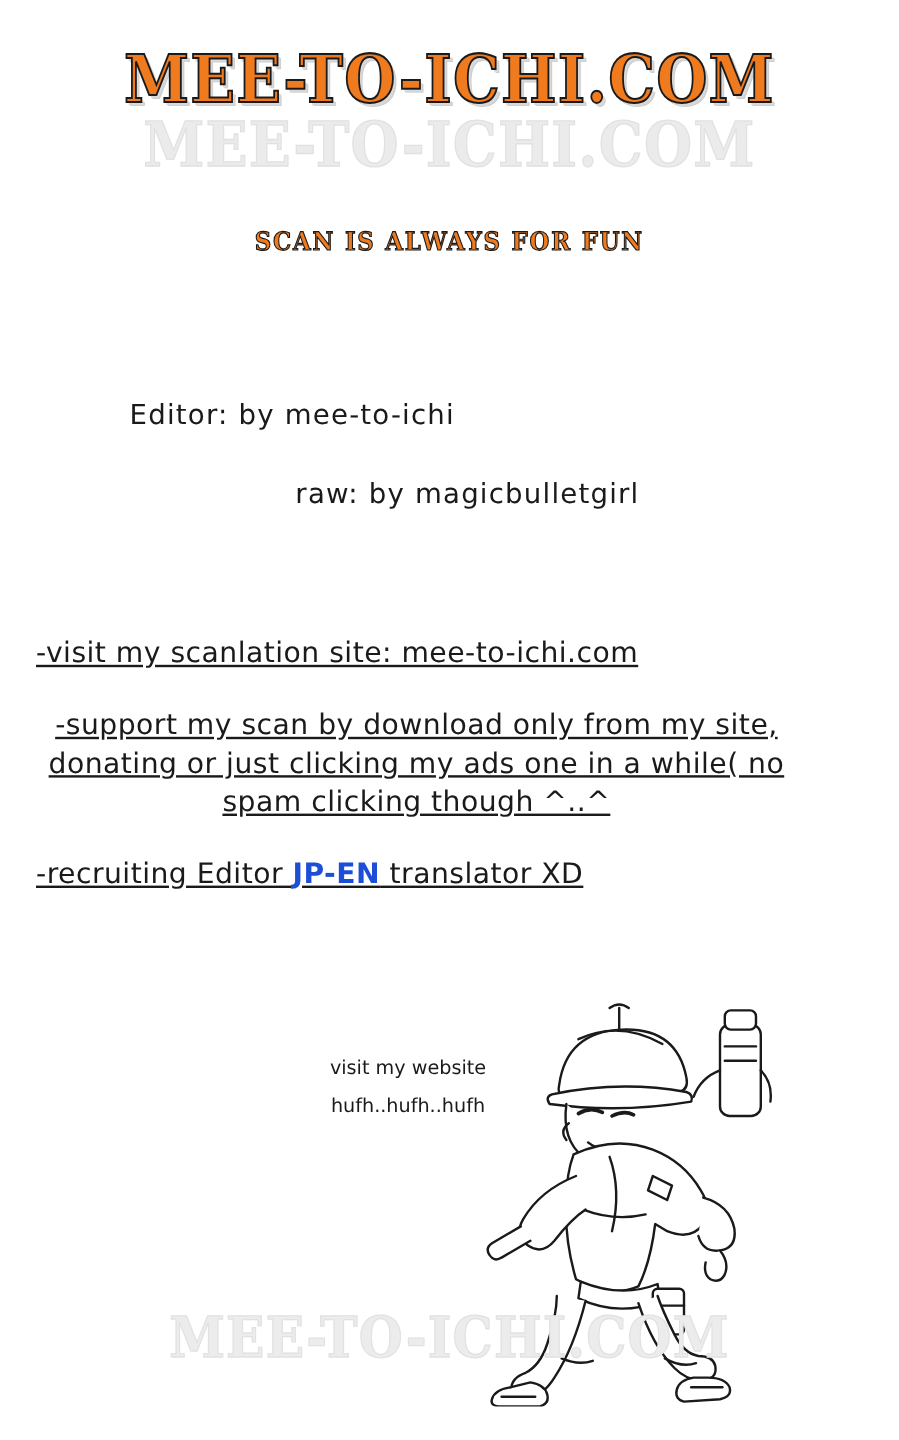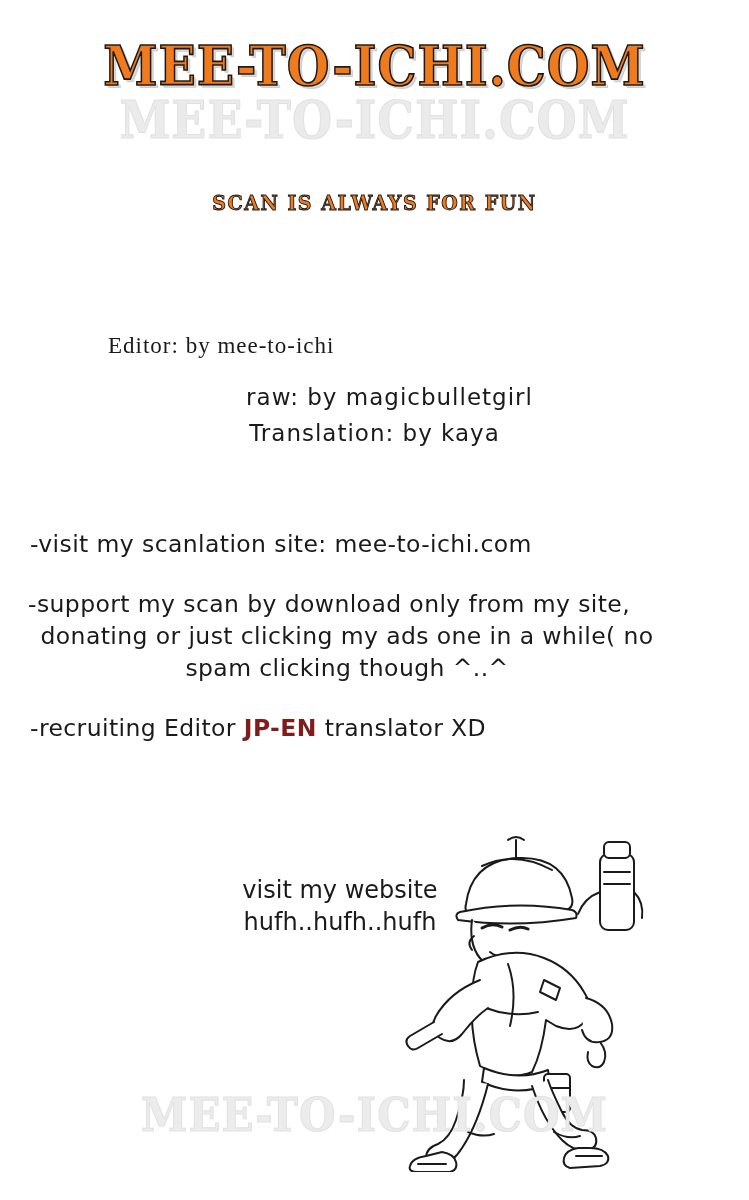--- a/index.html
+++ b/index.html
@@ -70,65 +70,65 @@
     left: 0;
     width: 749px;
     text-align: center;
     font-size: 23px;
     line-height: 36px;
     letter-spacing: 1px;
   }
   .credits .line-editor {
     text-align: left;
     padding-left: 108px;
-    font-family: Liberation Serif, serif;
   }
   .credits .line-raw {
-    margin-top: 15px;
+    margin-top: 30px;
     padding-left: 30px;
   }
 
   
   .notes {
     position: absolute;
     top: 528px;
     left: 0;
     width: 688px;
     font-size: 23.5px;
     line-height: 32px;
     letter-spacing: 0.4px;
+    text-decoration: underline;
   }
   .note {
     margin-bottom: 16px;
   }
   .note.left {
     padding-left: 30px;
   }
   .note-hang {
     padding: 0 22px 0 28px;
     text-align: center;
   }
   .note-hang .first {
     display: block;
-    text-align: left;
+    text-align: center;
   }
   .accent {
-    color: #7f1d1d;
+    color: #1d4ed8;
     font-weight: bold;
   }
   .spacer-sm { height: 12px; }
 
   
   .bottom-msg {
     position: absolute;
     top: 874px;
     left: 190px;
     width: 300px;
     text-align: center;
-    font-size: 24px;
+    font-size: 16px;
     line-height: 32px;
   }
 
   
   .runner {
     position: absolute;
     top: 832px;
     left: 404px;
     width: 330px;
     height: 340px;
@@ -158,21 +158,20 @@
 
 <div class="logo-wrap">
   <div class="logo-main">MEE-TO-ICHI.COM</div>
   <div class="logo-echo">MEE-TO-ICHI.COM</div>
   <div class="logo-tagline">SCAN IS ALWAYS FOR FUN</div>
 </div>
 
 <div class="credits">
   <div class="line-editor">Editor:  by mee-to-ichi</div>
   <div class="line-raw">raw: by magicbulletgirl</div>
-  <div>Translation: by kaya</div>
 </div>
 
 <div class="notes">
 
   <div class="note left">-visit my scanlation site: mee-to-ichi.com</div>
 
   <div class="spacer-sm"></div>
 
   <div class="note note-hang">
     <span class="first">-support my scan by download only from my site,</span>

